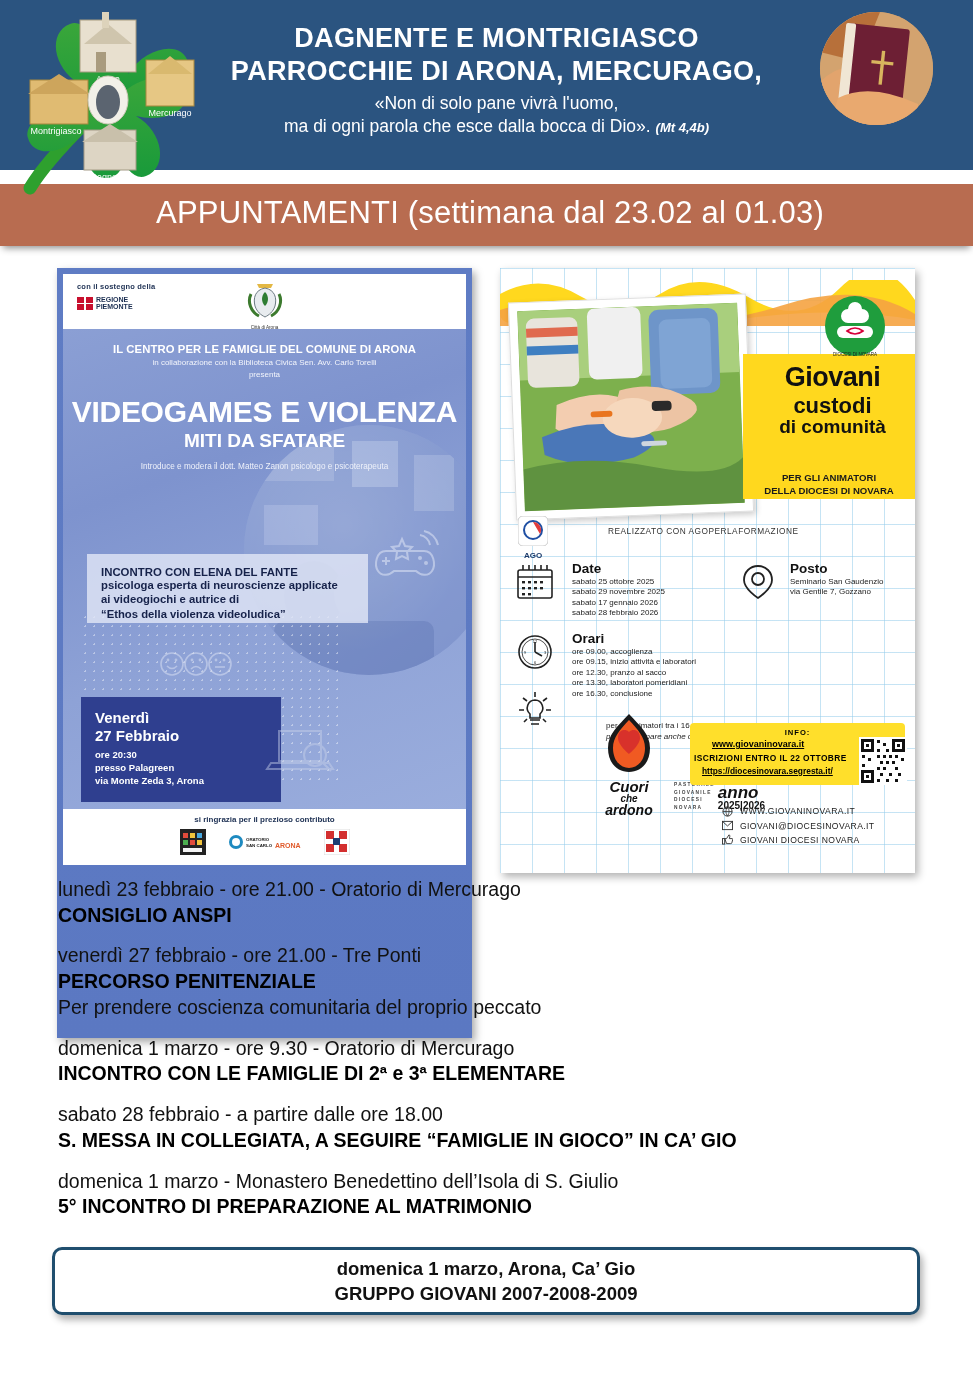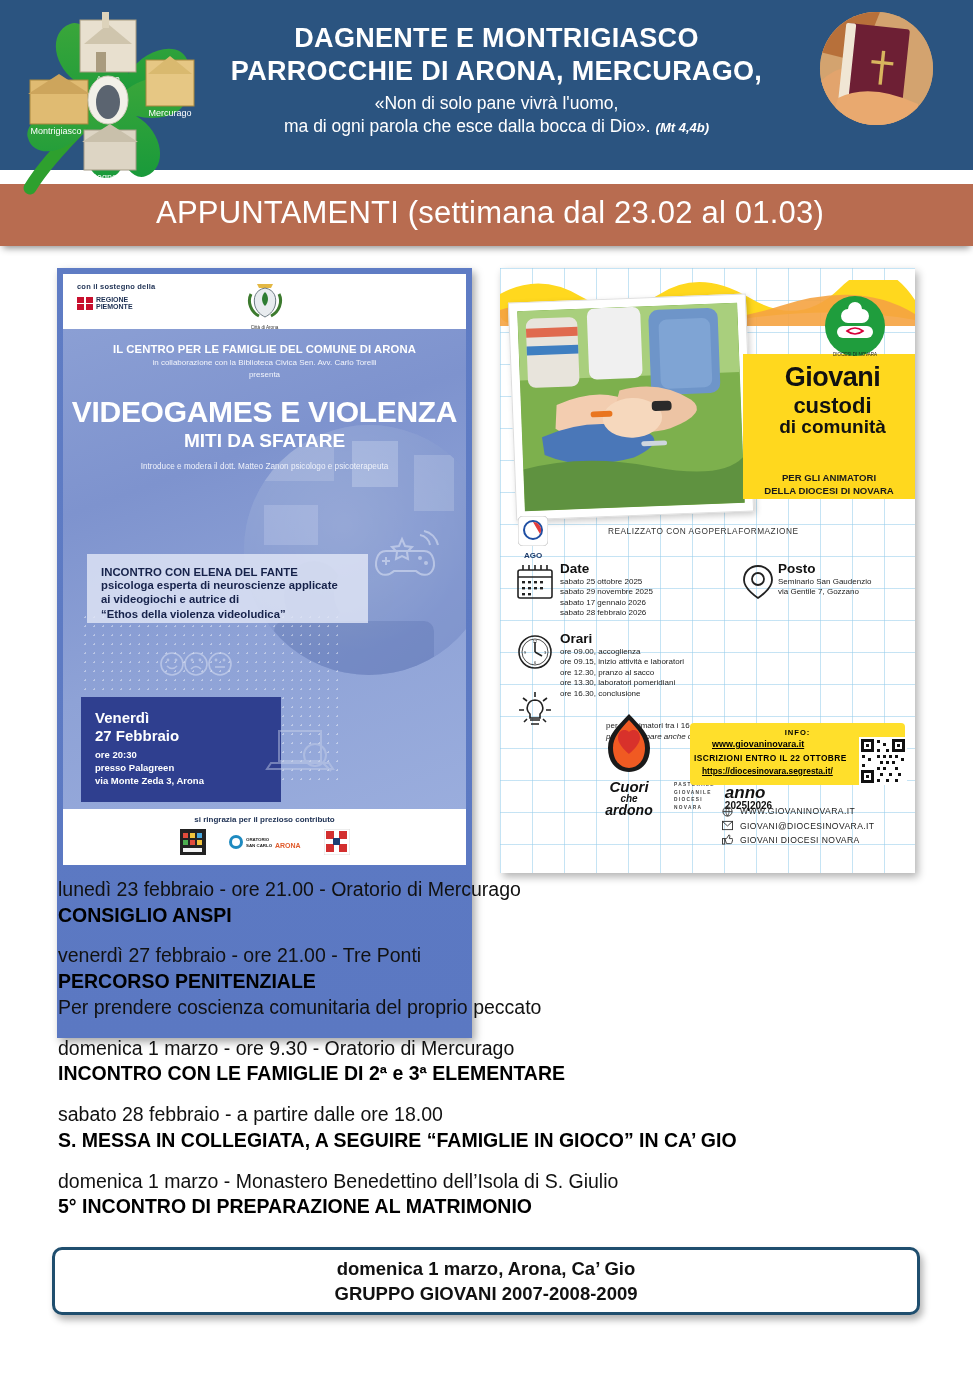--- a/index.html
+++ b/index.html
@@ -186,29 +186,29 @@
   .pr-title .t3{ font-size:19px; }
   .pr-sub{
     position:absolute; left:243px; top:204px; width:172px; text-align:center;
     font-size:9.6px; font-weight:bold; color:#1a1a1a; line-height:1.35;
   }
   .pr-dio{ position:absolute; right:24px; top:22px; width:72px; height:72px;}
   .pr-ago{ position:absolute; left:18px; top:248px; text-align:center;}
   .pr-ago-txt{ font-size:8px; font-weight:bold; color:#1a3a6b; margin-top:1px;}
   .pr-realizzato{ position:absolute; left:108px; top:258px; font-size:8.3px; letter-spacing:.5px; color:#333;}
 
-  .pr-row{ position:absolute; display:flex; align-items:flex-start; }
+  .pr-row{ position:absolute; display:flex; align-items:flex-start; gap:12px;}
   .pr-row .icn{ width:50px; flex:0 0 50px; display:flex; justify-content:center;}
   .pr-h{ font-size:13.5px; font-weight:bold; color:#111; line-height:1.1; }
   .pr-l{ font-size:8px; color:#222; line-height:1.32; }
   .pr-note{ position:absolute; left:106px; top:424px; font-size:8px; color:#222; line-height:1.4;margin-top:28px;}
   .pr-note i{ font-style:italic;}
 
   .pr-cuori{ position:absolute; left:86px; bottom:56px; width:86px; text-align:center;}
-  .pr-anno{ position:absolute; left:174px; bottom:62px; display:flex; align-items:flex-end; gap:10px;}
+  .pr-anno{ position:absolute; left:174px; bottom:62px; display:flex; align-items:flex-end; gap:3px;}
   .pr-past{ font-size:4.8px; font-weight:bold; color:#444; line-height:1.55; letter-spacing:1.3px;}
   .pr-annobig{ font-size:17px; font-weight:bold; font-style:italic; color:#111; line-height:.85;}
   .pr-anno-yr{ font-size:10px; font-weight:bold; color:#111;}
   .pr-infobox{
     position:absolute; left:190px; bottom:88px; width:215px; height:62px;
     background:#ffdf2b; border-radius:4px;
   }
   .pr-info-l1{ position:absolute; left:0; right:0; top:5px; text-align:center; font-size:7.6px; font-weight:bold; letter-spacing:1px;}
   .pr-info-l2{ position:absolute; left:22px; top:16px; font-size:9px; font-weight:bold; text-decoration:underline;}
   .pr-info-l3{ position:absolute; left:4px; top:30px; font-size:8.4px; font-weight:bold; letter-spacing:.4px;}

